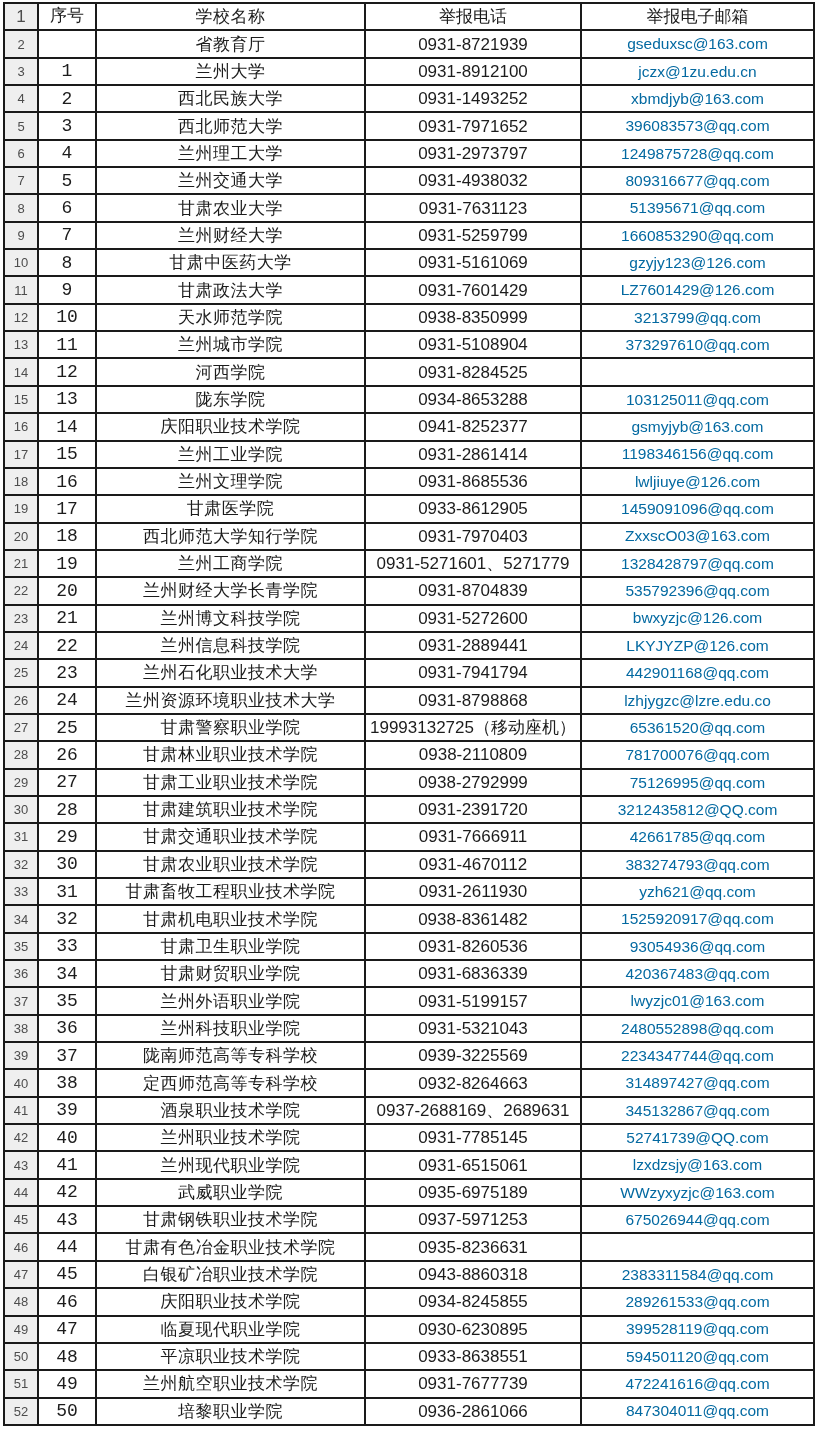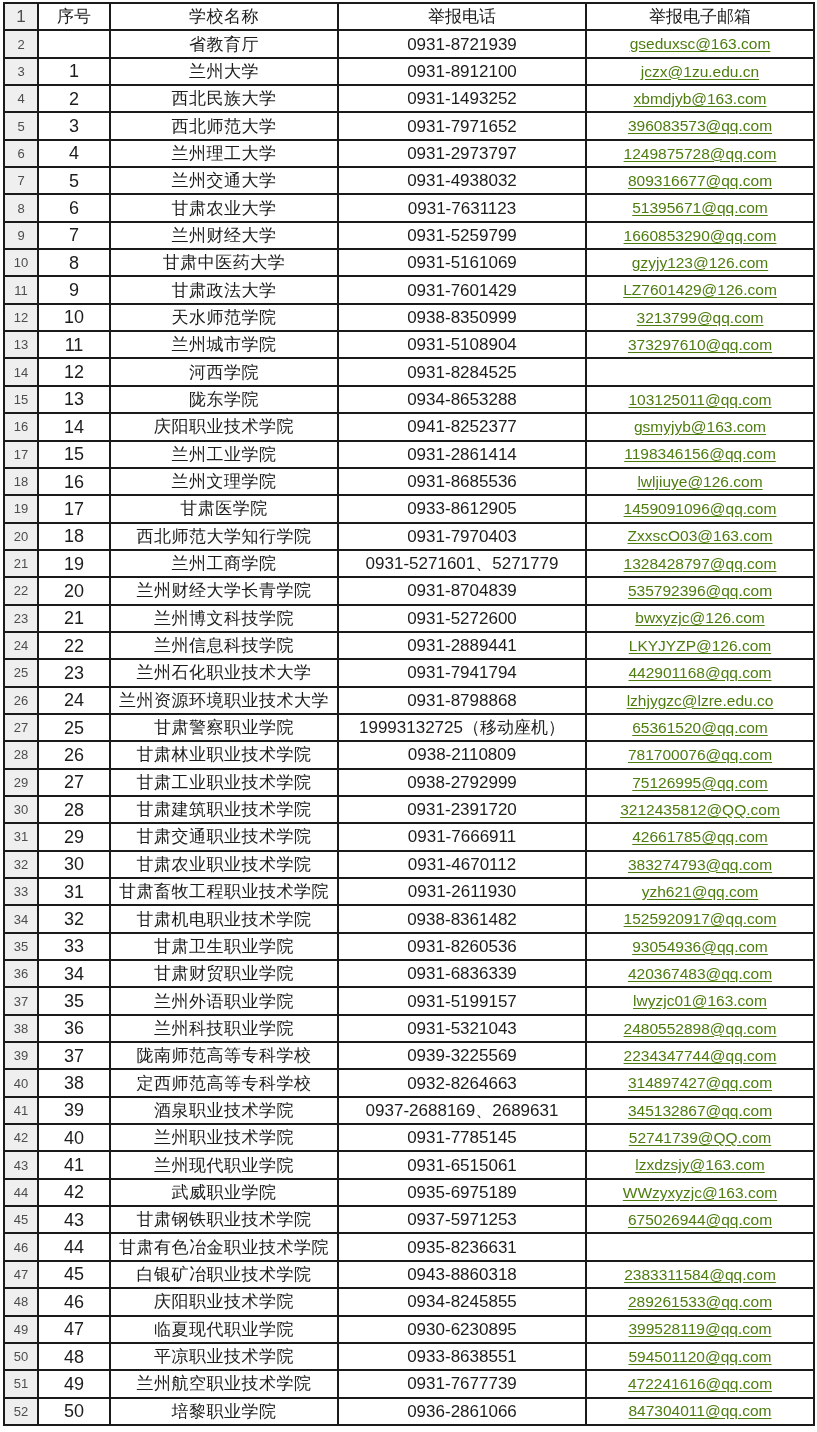--- a/index.html
+++ b/index.html
@@ -29,25 +29,25 @@
     border-right: 2px solid #1a1a1a;
     box-sizing: border-box;
     white-space: nowrap; overflow: hidden;
     line-height: 1;
   }
   .c-rownum {
     width: 34px; flex: none;
     background: #efefef;
     color: #4d4d4d; font-size: 13px;
   }
-  .c-seq   { width: 72px;  flex: none; font-size: 18px; }
-  .c-school{ width: 228px; flex: none; font-size: 17px; letter-spacing: 0.5px; }
-  .c-phone { width: 248px; flex: none; font-size: 17px; }
+  .c-seq   { width: 58px;  flex: none; font-size: 18px; font-family: Liberation Mono, monospace; }
+  .c-school{ width: 269px; flex: none; font-size: 17px; letter-spacing: 0.5px; }
+  .c-phone { width: 216px; flex: none; font-size: 17px; }
   .c-email { flex: 1 1 auto; border-right: none; font-size: 15.5px; }
-  .c-email .lnk { text-decoration: underline; text-underline-offset: 2px; color: #4d7c0f; }
+  .c-email .lnk { text-underline-offset: 2px; color: #0369a1; }
   .trow.header .cell { font-size: 17px; }
 </style>
 </head>
 <body>
 
 <div class="sheet">
   <div class="trow header">
     <div class="cell c-rownum">1</div>
     <div class="cell c-seq">序号</div>
     <div class="cell c-school">学校名称</div>

